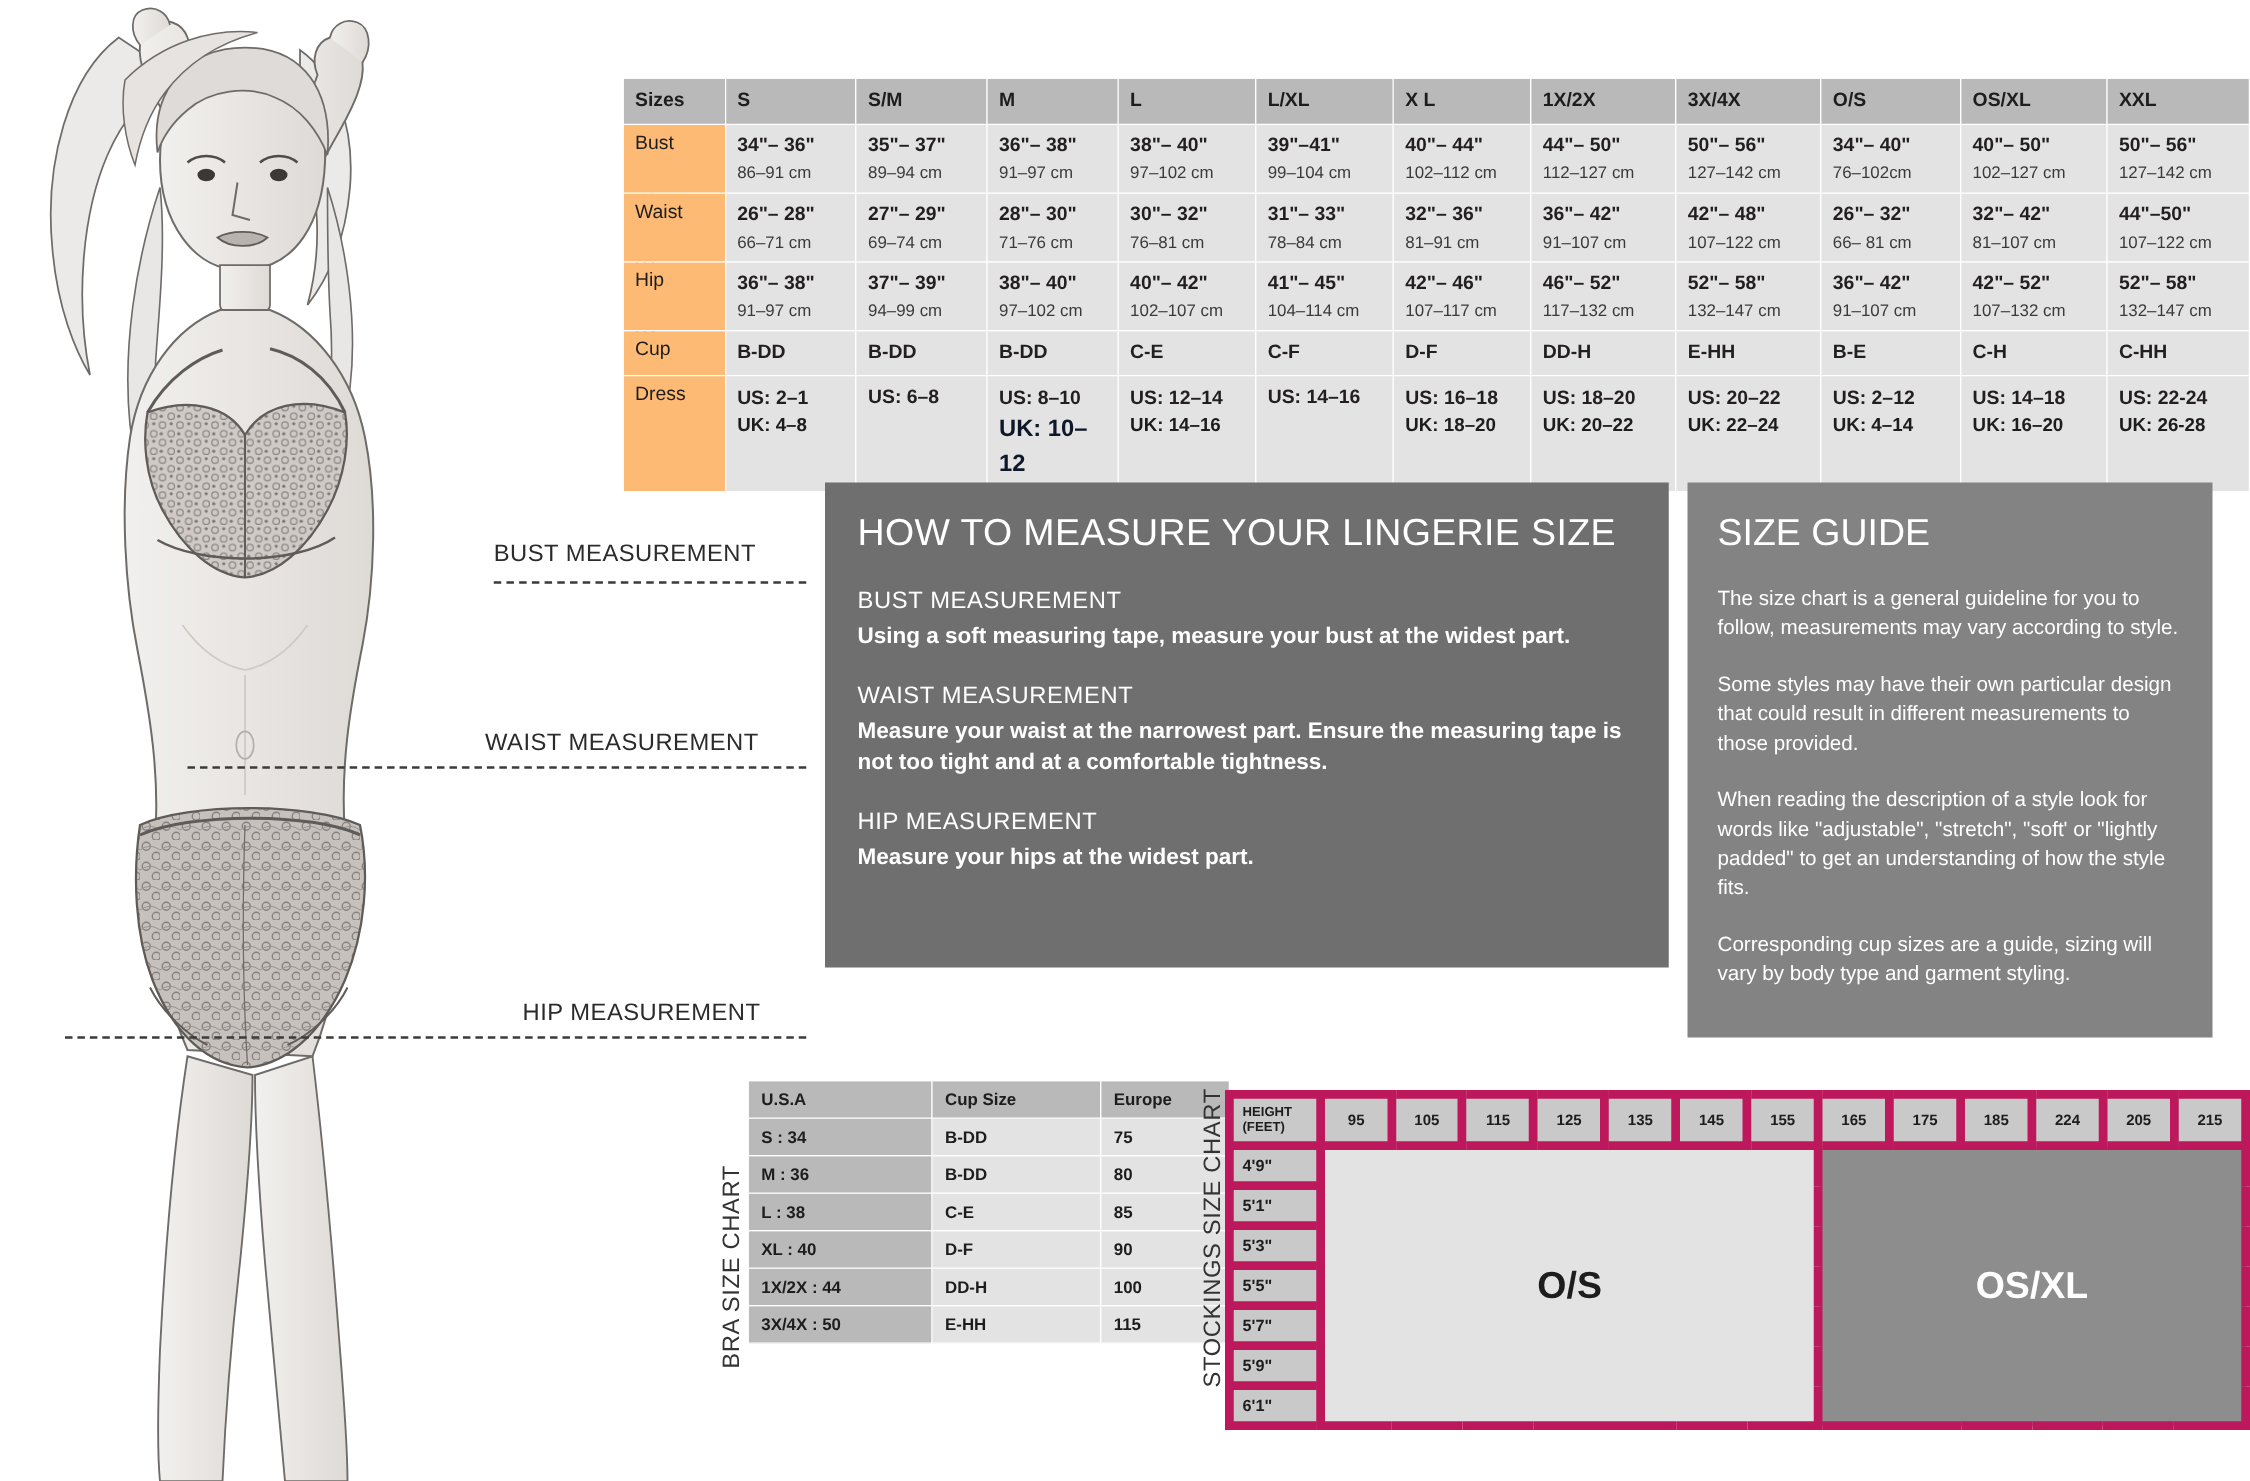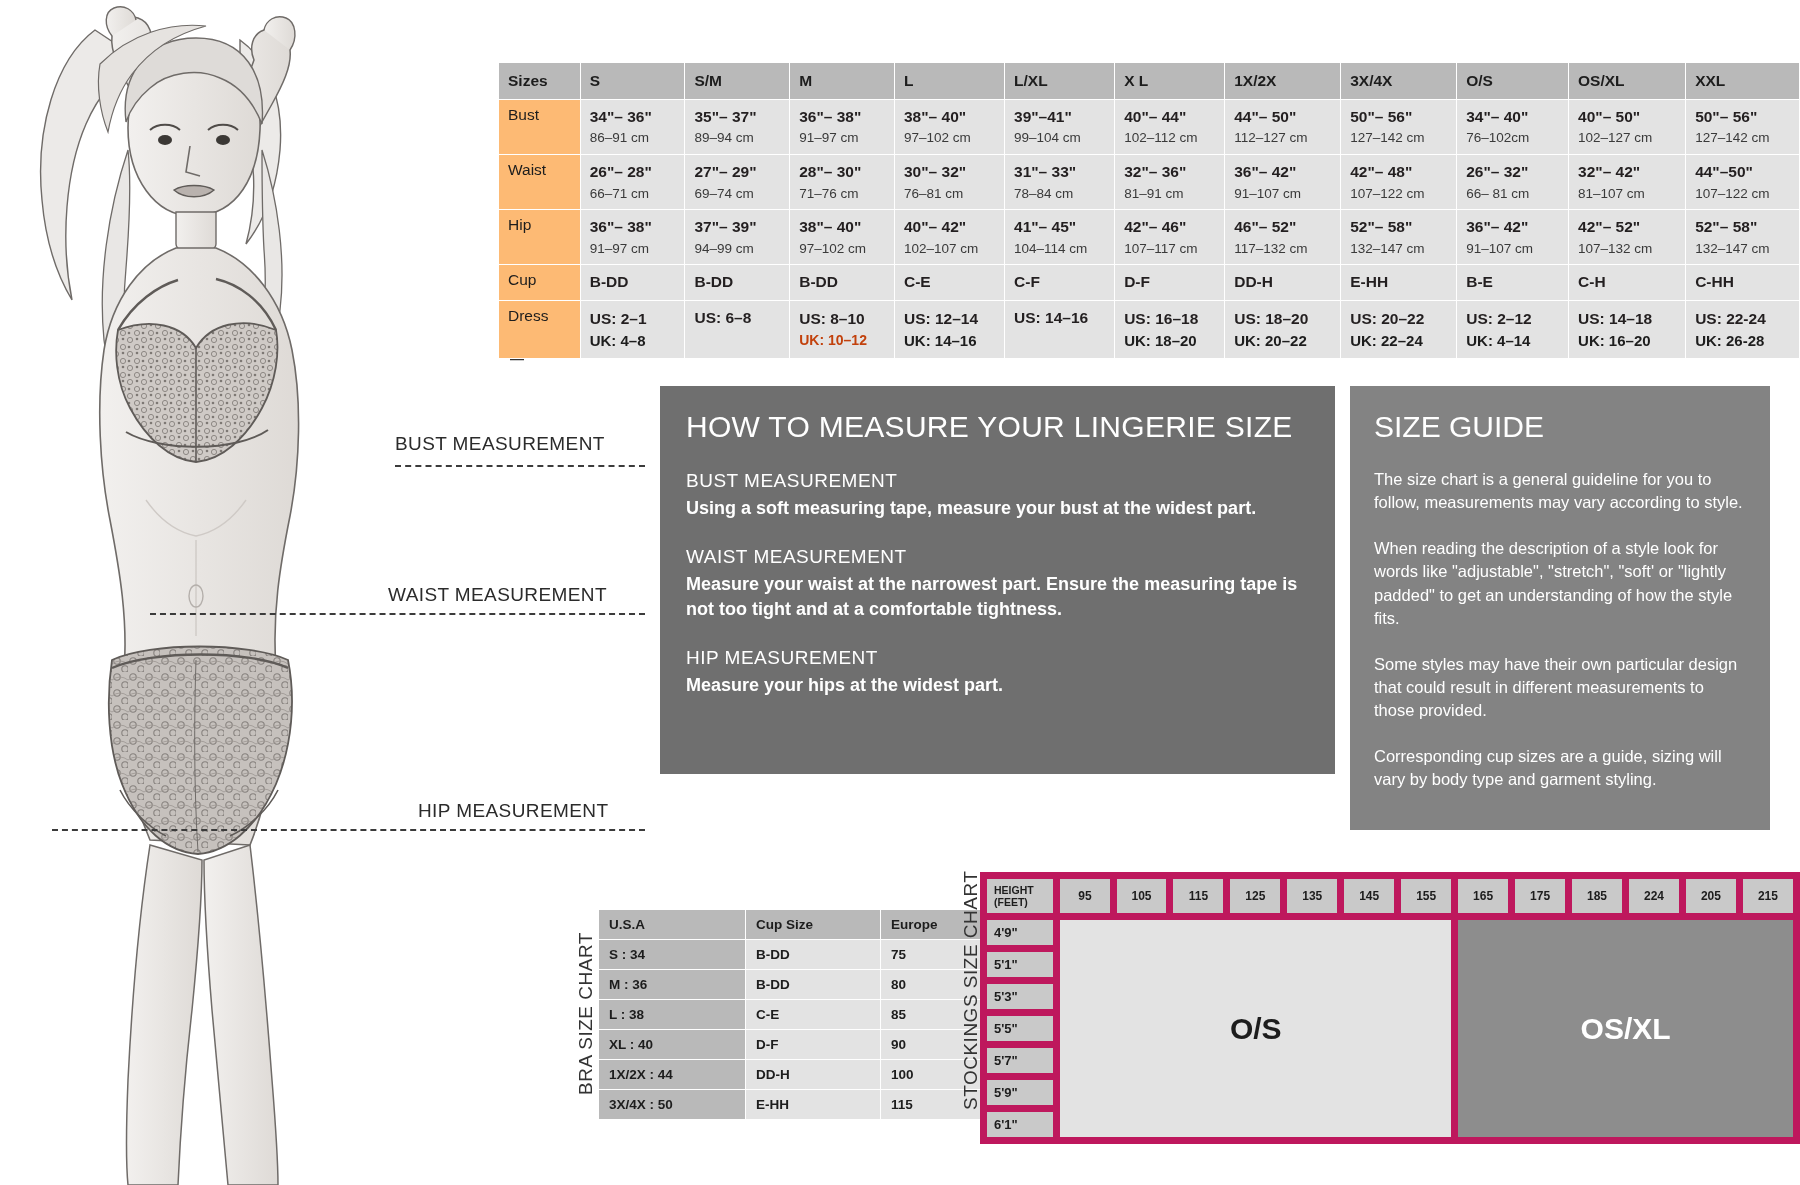--- a/index.html
+++ b/index.html
@@ -163,21 +163,21 @@
     font-size: 19px;
     letter-spacing: .5px;
     color: #333;
     white-space: nowrap;
     transform: rotate(-90deg);
     transform-origin: left top;
     display: inline-block;
   }
   #bra-chart-wrap {
     position: absolute;
-    left: 598px; top: 909px;
+    left: 598px; top: 864px;
   }
   table.bra {
     border-collapse: collapse;
     table-layout: fixed;
   }
   table.bra td {
     border: 1px solid #ffffff;
     font-size: 13.5px;
     font-weight: bold;
     padding: 7px 10px;
@@ -499,21 +499,21 @@
         </tr>
         <tr>
           <td class="row-label">Dress</td>
           <td class="val dress">
             <b>US: 2–1</b>
             <span class="sub" style="font-size: 15px; font-weight: bold; color: rgb(29, 29, 29);">UK: 4–8</span>
           </td>
           <td class="val single">US: 6–8</td>
           <td class="val dress">
             <b>US: 8–10</b>
-            <span class="sub" style="font-size: 14px; font-weight: bold; color: #c2410c;">UK: 10–12</span>
+            <span class="sub" style="font-size: 19px; font-weight: bold; color: #0f172a;">UK: 10–12</span>
           </td>
           <td class="val dress">
             <b>US: 12–14</b>
             <span class="sub" style="font-size: 15px; font-weight: bold; color: rgb(29, 29, 29);">UK: 14–16</span>
           </td>
           <td class="val single">US: 14–16</td>
           <td class="val dress">
             <b>US: 16–18</b>
             <span class="sub" style="font-size: 15px; font-weight: bold; color: rgb(29, 29, 29);">UK: 18–20</span>
           </td>
@@ -557,22 +557,22 @@
 
   <div class="howto-block">
     <div class="howto-h">HIP MEASUREMENT</div>
     <p class="howto-p">Measure your hips at the widest part.</p>
   </div>
 </div>
 
 <div id="guide-panel">
   <h2 id="guide-title">SIZE GUIDE</h2>
   <p class="guide-p">The size chart is a general guideline for you to follow, measurements may vary according to style.</p>
+  <p class="guide-p">Some styles may have their own particular design that could result in different measurements to those provided.</p>
   <p class="guide-p">When reading the description of a style look for words like "adjustable", "stretch", "soft' or "lightly padded" to get an understanding of how the style fits.</p>
-  <p class="guide-p">Some styles may have their own particular design that could result in different measurements to those provided.</p>
   <p class="guide-p">Corresponding cup sizes are a guide, sizing will vary by body type and garment styling.</p>
 </div>
 
 <div id="bra-vlabel-pos">
   <span class="vlabel">BRA SIZE CHART</span>
 </div>
 <div id="bra-chart-wrap">
   <table class="bra" id="bra-table">
     <thead>
       <tr>

